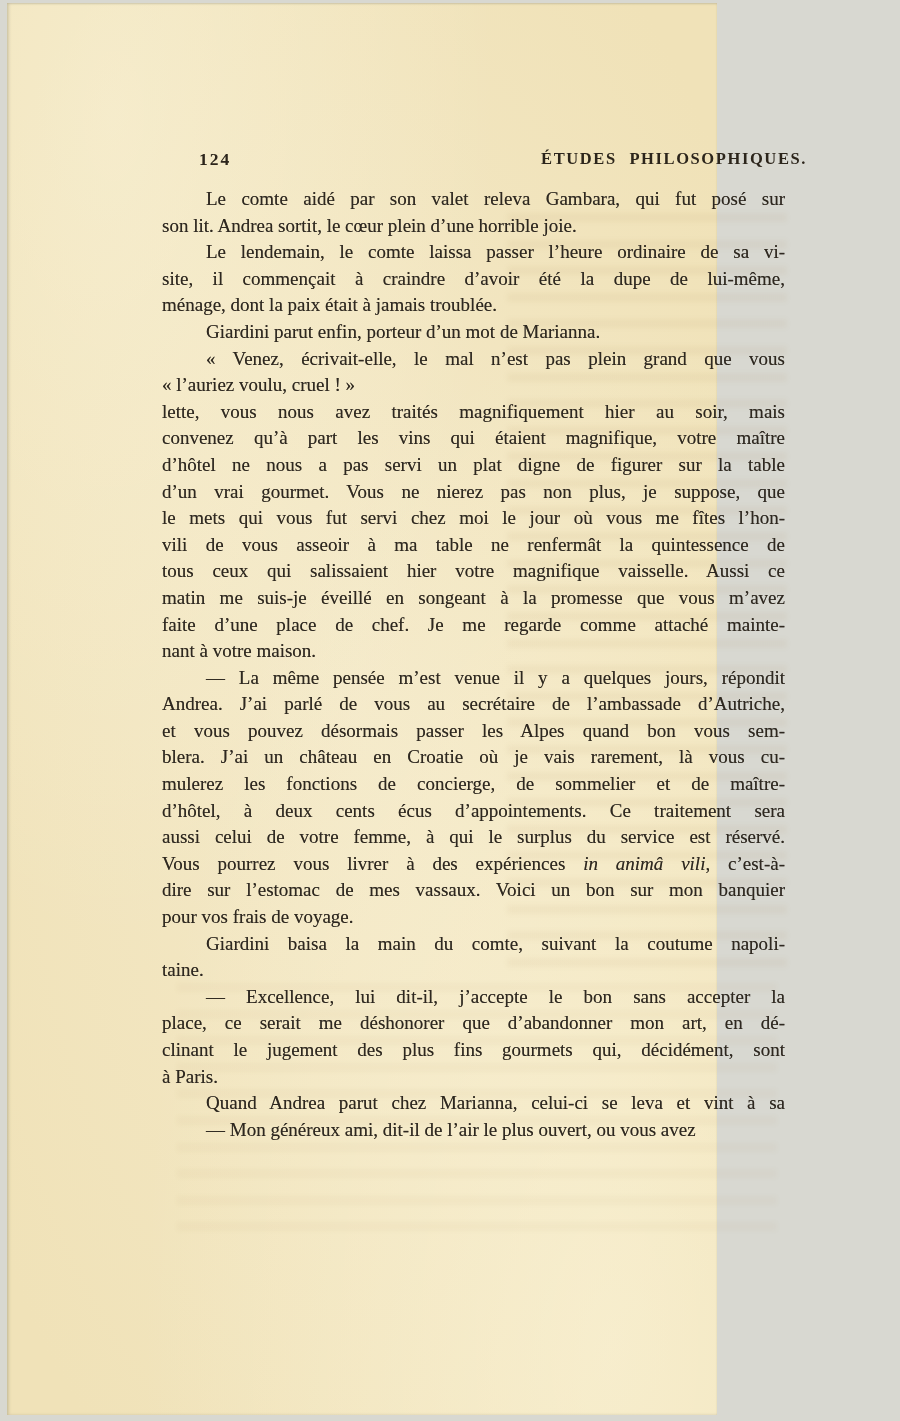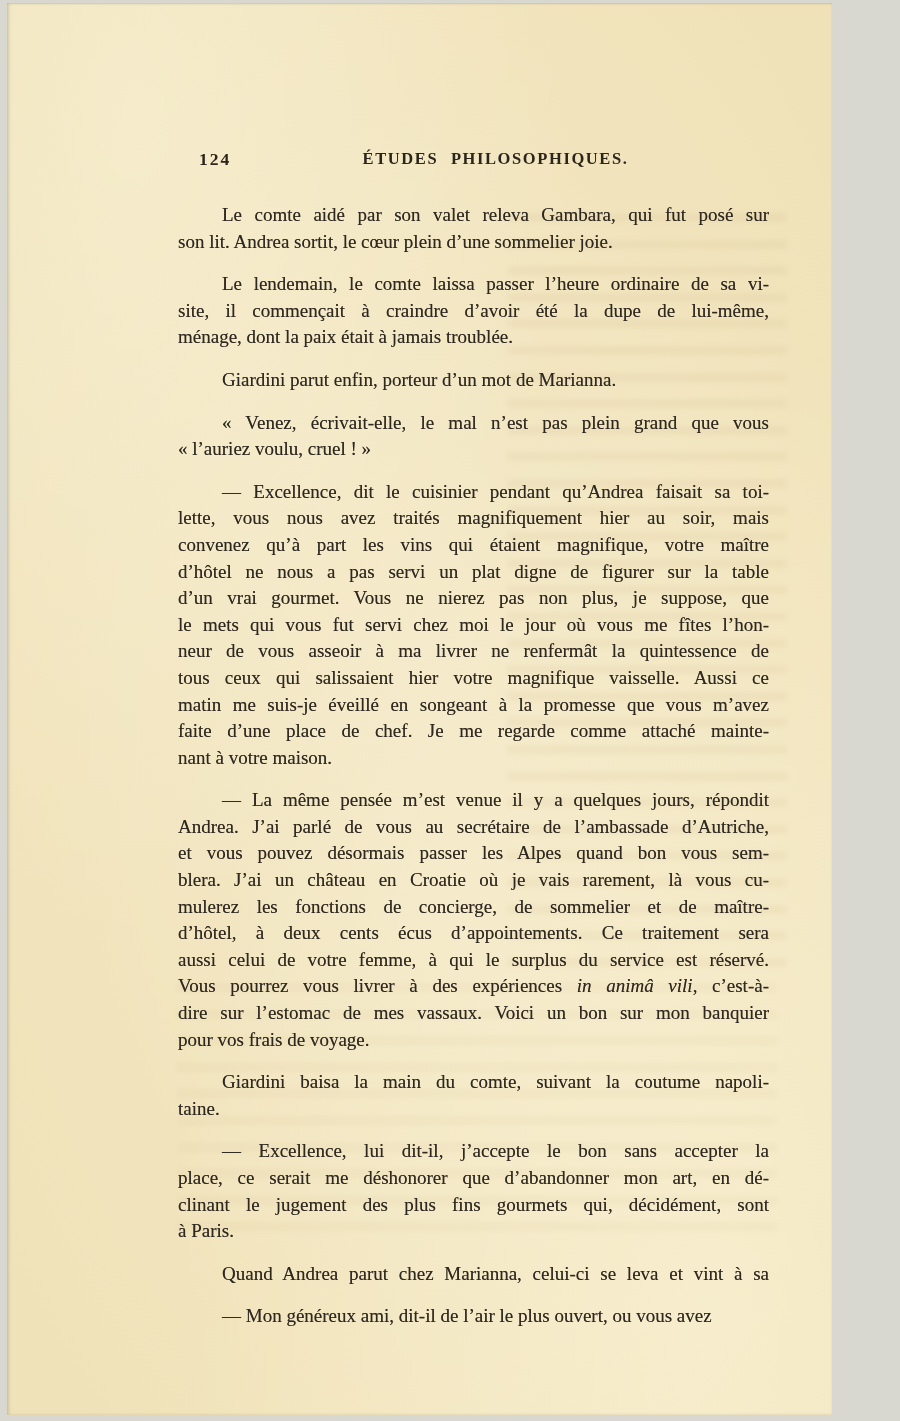--- a/index.html
+++ b/index.html
@@ -6,21 +6,21 @@
     margin: 0;
     padding: 0;
     width: 900px;
     height: 1421px;
     overflow: hidden;
     background: #d8d8d1;
     font-family: "Liberation Serif", "DejaVu Serif", serif;
   }
   .scan {
     position: relative;
-    width: 832px;
+    width: 717px;
     height: 1421px;
   }
   
   .page {
     position: absolute;
     left: 7px;
     top: 3px;
     right: 0;
     bottom: 6px;
     background:
@@ -57,37 +57,37 @@
     top: 0;
     font-size: 17.5px;
     font-weight: bold;
     letter-spacing: 2px;
   }
   .running-title {
     position: absolute;
     left: 0;
     width: 100%;
     top: 0;
-    text-align: center;
+    text-align: right;
     transform: translateX(22px);
     font-size: 16.5px;
     font-weight: bold;
     letter-spacing: 1.6px;
     word-spacing: 7px;
   }
   .textblock {
     position: absolute;
     left: 155px;
     top: 183px;
     width: 623px;
     color: #2e2820;
     font-size: 19px;
     text-shadow: 0 0 0.4px rgba(46,40,32,0.55);
   }
-  .para { margin: 16px; }
+  .para { margin: 0; }
   .line {
     height: 26.6px;
     line-height: 26.6px;
     white-space: normal;
   }
   .line.indent { padding-left: 44px; }
   .line.j {
     text-align: justify;
     text-align-last: justify;
   }
@@ -102,42 +102,41 @@
     <div class="ghost2"></div>
 
     <div class="running-head">
       <span class="pagenum">124</span>
       <span class="running-title">ÉTUDES PHILOSOPHIQUES.</span>
     </div>
 
     <div class="textblock">
         <div class="para">
           <div class="line indent j"><span>Le comte aidé par son valet releva Gambara, qui fut posé sur</span></div>
-          <div class="line"><span>son lit. Andrea sortit, le cœur plein d’une sommelier joie.</span></div>
+          <div class="line"><span>son lit. Andrea sortit, le cœur plein d’une horrible joie.</span></div>
         </div>
         <div class="para">
           <div class="line indent j"><span>Le lendemain, le comte laissa passer l’heure ordinaire de sa vi-</span></div>
           <div class="line j"><span>site, il commençait à craindre d’avoir été la dupe de lui-même,</span></div>
           <div class="line"><span>ménage, dont la paix était à jamais troublée.</span></div>
         </div>
         <div class="para">
           <div class="line indent"><span>Giardini parut enfin, porteur d’un mot de Marianna.</span></div>
         </div>
         <div class="para">
           <div class="line indent j"><span>« Venez, écrivait-elle, le mal n’est pas plein grand que vous</span></div>
           <div class="line"><span>« l’auriez voulu, cruel ! »</span></div>
         </div>
         <div class="para">
-          <div class="line indent j"><span>— Excellence, dit le cuisinier pendant qu’Andrea faisait sa toi-</span></div>
           <div class="line j"><span>lette, vous nous avez traités magnifiquement hier au soir, mais</span></div>
           <div class="line j"><span>convenez qu’à part les vins qui étaient magnifique, votre maître</span></div>
           <div class="line j"><span>d’hôtel ne nous a pas servi un plat digne de figurer sur la table</span></div>
           <div class="line j"><span>d’un vrai gourmet. Vous ne nierez pas non plus, je suppose, que</span></div>
           <div class="line j"><span>le mets qui vous fut servi chez moi le jour où vous me fîtes l’hon-</span></div>
-          <div class="line j"><span>neur de vous asseoir à ma livrer ne renfermât la quintessence de</span></div>
+          <div class="line j"><span>vili de vous asseoir à ma table ne renfermât la quintessence de</span></div>
           <div class="line j"><span>tous ceux qui salissaient hier votre magnifique vaisselle. Aussi ce</span></div>
           <div class="line j"><span>matin me suis-je éveillé en songeant à la promesse que vous m’avez</span></div>
           <div class="line j"><span>faite d’une place de chef. Je me regarde comme attaché mainte-</span></div>
           <div class="line"><span>nant à votre maison.</span></div>
         </div>
         <div class="para">
           <div class="line indent j"><span>— La même pensée m’est venue il y a quelques jours, répondit</span></div>
           <div class="line j"><span>Andrea. J’ai parlé de vous au secrétaire de l’ambassade d’Autriche,</span></div>
           <div class="line j"><span>et vous pouvez désormais passer les Alpes quand bon vous sem-</span></div>
           <div class="line j"><span>blera. J’ai un château en Croatie où je vais rarement, là vous cu-</span></div>

